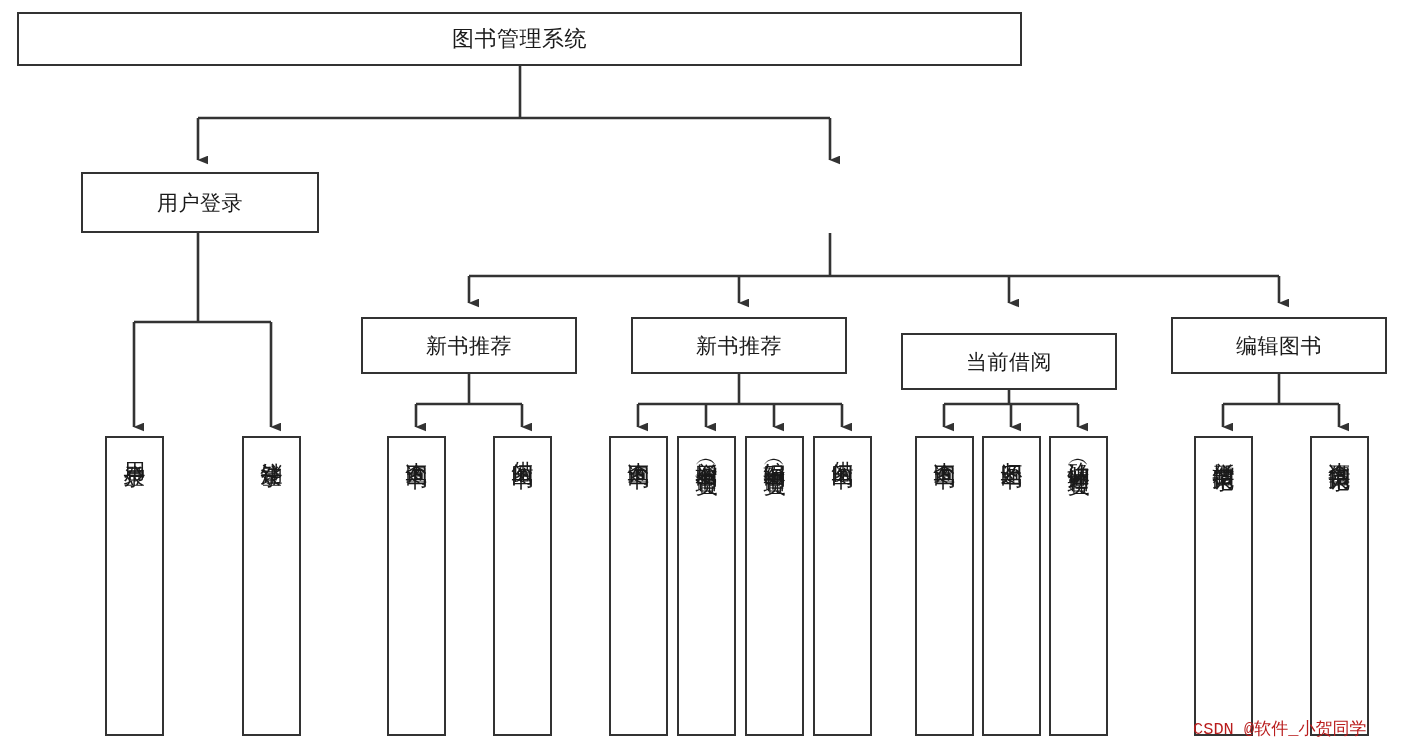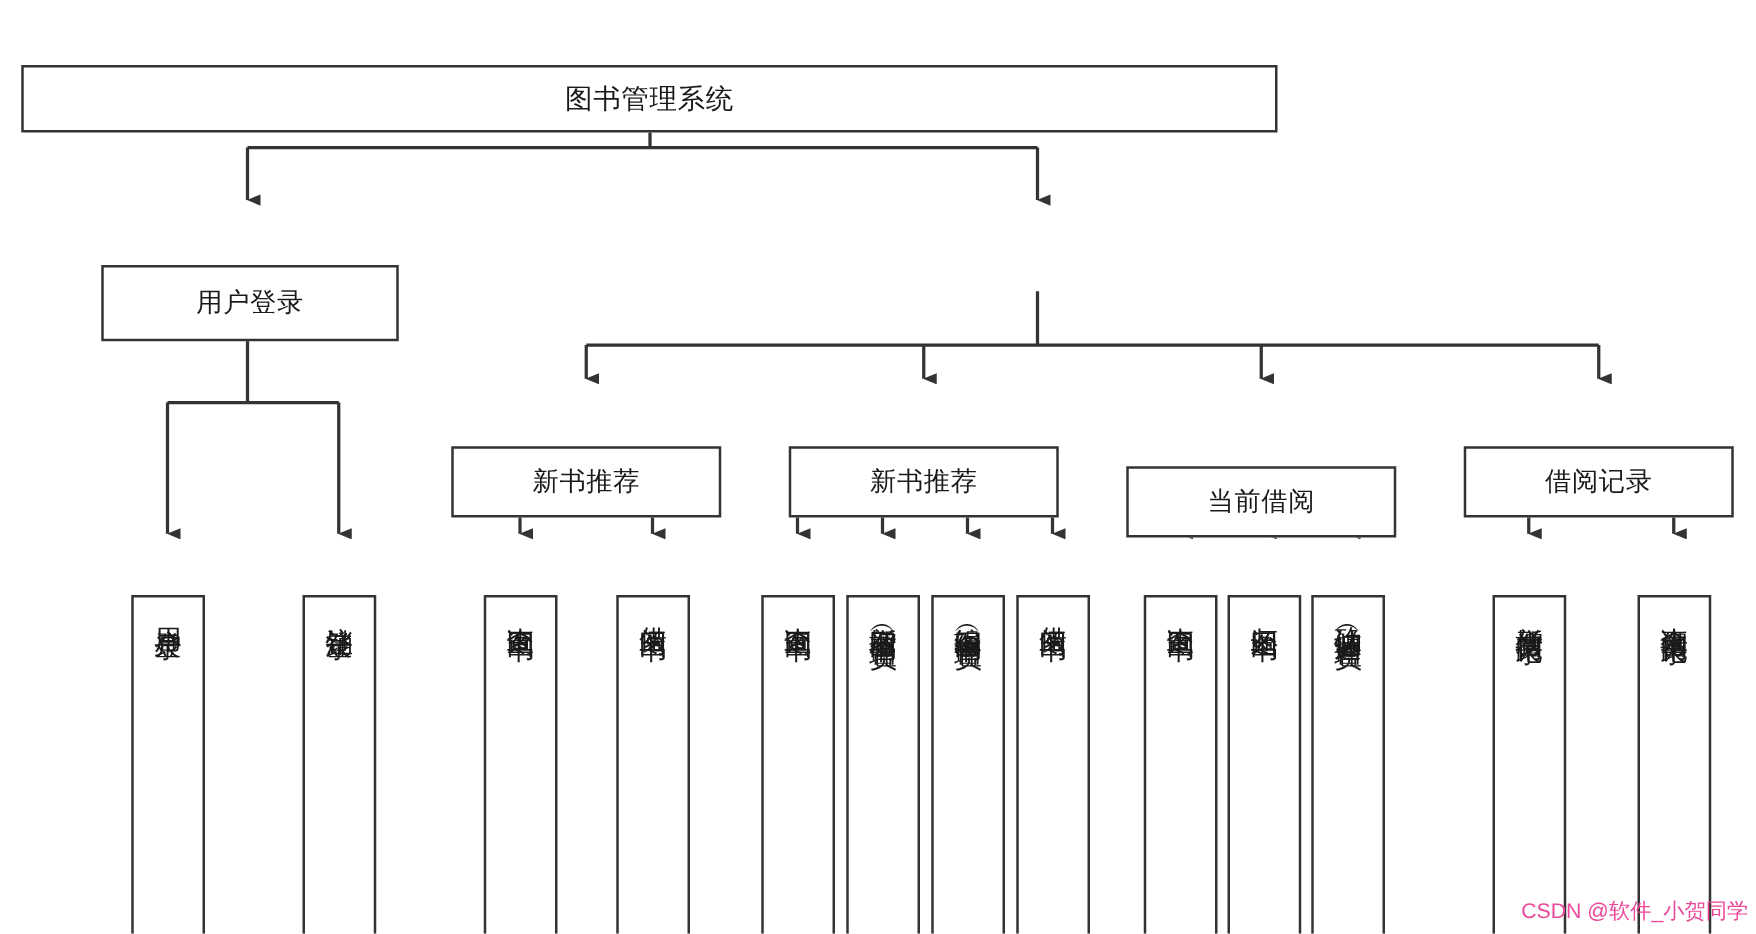--- a/index.html
+++ b/index.html
@@ -29,21 +29,20 @@
   .node {
     position: absolute;
     box-sizing: border-box;
     background: #ffffff;
     border: 2px solid #333333;
     display: flex;
     align-items: center;
     justify-content: center;
     color: #1a1a1a;
     z-index: 2;
-    margin-top: 40px;
   }
   .node .lbl {
     display: block;
     text-align: center;
     line-height: 1.22;
     letter-spacing: 0.5px;
   }
   .node.horiz .lbl {
     font-size: 21px;
   }
@@ -58,26 +57,25 @@
   .node.vert .lbl {
     writing-mode: vertical-rl;
     text-orientation: upright;
     font-size: 22px;
     line-height: 1.18;
     letter-spacing: 2px;
     white-space: nowrap;
   }
   .watermark {
     position: absolute;
-    color: #ec4899;
+    color: #b91c1c;
     font-size: 17px;
     white-space: nowrap;
     z-index: 5;
-    font-family: Liberation Sans, sans-serif;
-    margin-left: 24px;
+    font-family: Liberation Mono, monospace;
   }
 </style>
 </head>
 <body>
 
 <div id="canvas">
 
   <svg id="wires" viewBox="0 0 1405 747">
     <defs>
       <marker id="arrowhead" markerWidth="9" markerHeight="11" refX="4.5" refY="10.4" orient="auto" markerUnits="userSpaceOnUse">
@@ -139,21 +137,21 @@
   <div class="node horiz" style="left:361px; top:317px; width:216px; height:57px;">
     <span class="lbl">新书推荐</span>
   </div>
   <div class="node horiz" style="left:631px; top:317px; width:216px; height:57px;">
     <span class="lbl">新书推荐</span>
   </div>
   <div class="node horiz" style="left:901px; top:333px; width:216px; height:57px;">
     <span class="lbl">当前借阅</span>
   </div>
   <div class="node horiz" style="left:1171px; top:317px; width:216px; height:57px;">
-    <span class="lbl">借阅记录</span>
+    <span class="lbl">编辑图书</span>
   </div>
 
   <div class="node vert" style="left:105px; top:436px; width:59px; height:300px;">
     <span class="lbl">用户登录</span>
   </div>
   <div class="node vert" style="left:242px; top:436px; width:59px; height:300px;">
     <span class="lbl">注销登录</span>
   </div>
 
   <div class="node vert" style="left:387px; top:436px; width:59px; height:300px;">

